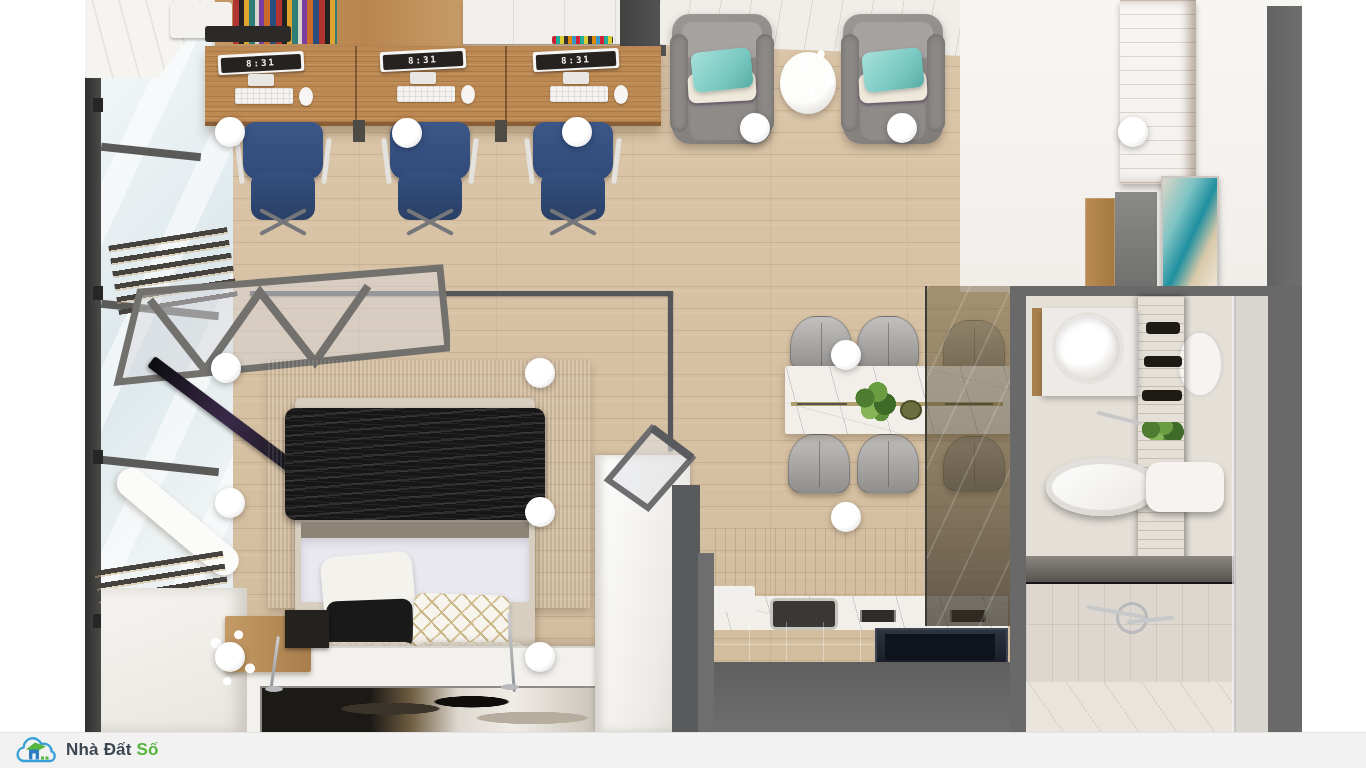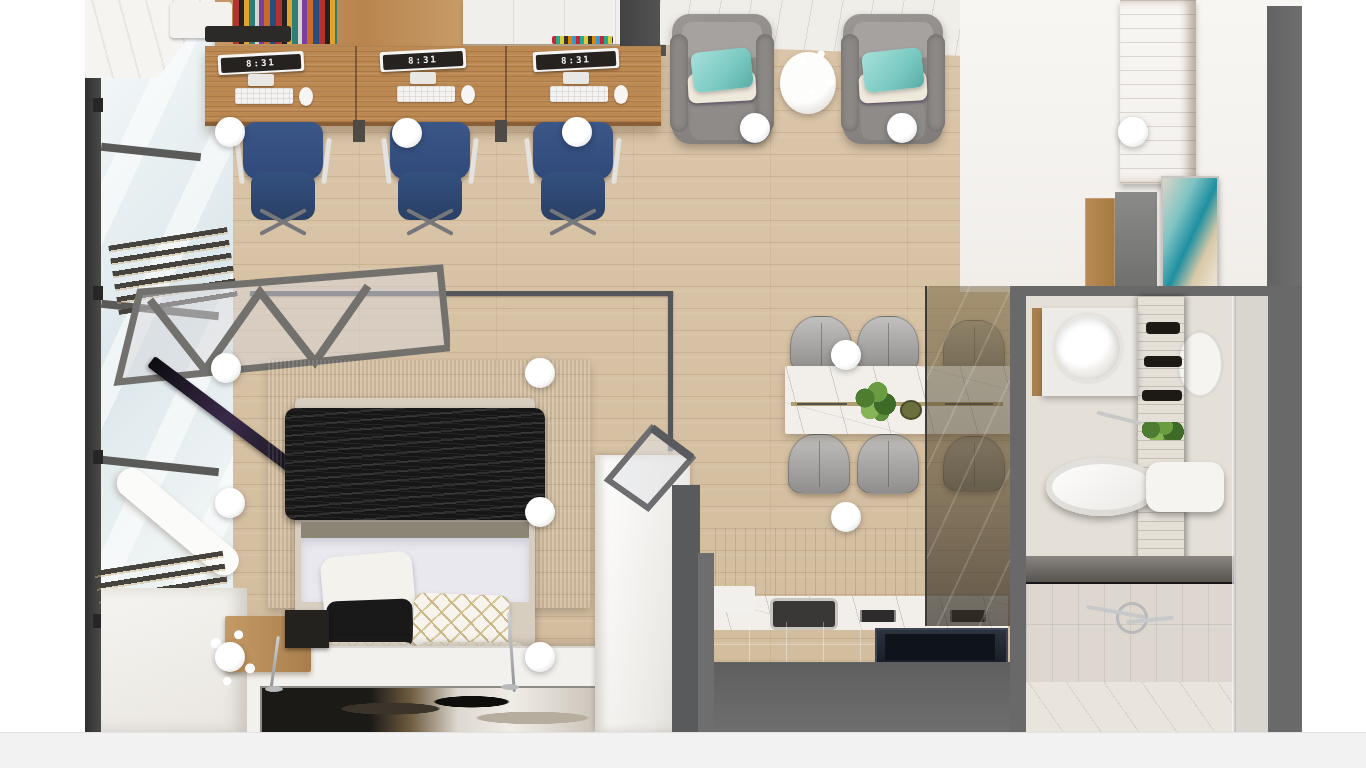--- a/index.html
+++ b/index.html
@@ -431,13 +431,27 @@
     <div class="abs lamp" style="left:761px;top:517px;"></div>
     <div class="abs lamp" style="left:455px;top:373px;"></div>
     <div class="abs lamp" style="left:455px;top:512px;"></div>
     <div class="abs lamp" style="left:455px;top:657px;"></div>
     <div class="abs lamp" style="left:141px;top:368px;"></div>
     <div class="abs lamp" style="left:145px;top:503px;"></div>
     <div class="abs lamp" style="left:145px;top:657px;"></div>
   </div>
 
   <div class="abs bottombar"></div>
+  <div class="abs logo">
+    <svg width="46" height="32" viewBox="0 0 46 32">
+      <path d="M9 27 a6.8 6.8 0 0 1 .6-13.4 A9.2 9.2 0 0 1 27.4 10.2 A7.6 7.6 0 0 1 37.6 17.4 A5 5 0 0 1 36 27 Z" fill="none" stroke="#3aa0d8" stroke-width="2.4" stroke-linejoin="round"></path>
+      <polygon points="12,15.5 21,8.5 32,12.5 23.5,17" fill="#55b53c"></polygon>
+      <rect x="15" y="15.5" width="10" height="10" rx="1" fill="#2e7fc2"></rect>
+      <rect x="18.4" y="19.5" width="3.2" height="6" fill="#eef6fb"></rect>
+      <rect x="27" y="22.5" width="3" height="3" fill="#55b53c"></rect>
+      <rect x="31.5" y="22.5" width="3" height="3" fill="#55b53c"></rect>
+    </svg>
+    <div class="logo-text">
+      <span>Nhà Đất</span>
+      <span class="accent">Số</span>
+    </div>
+  </div>
 </div>
 
 </body></html>

